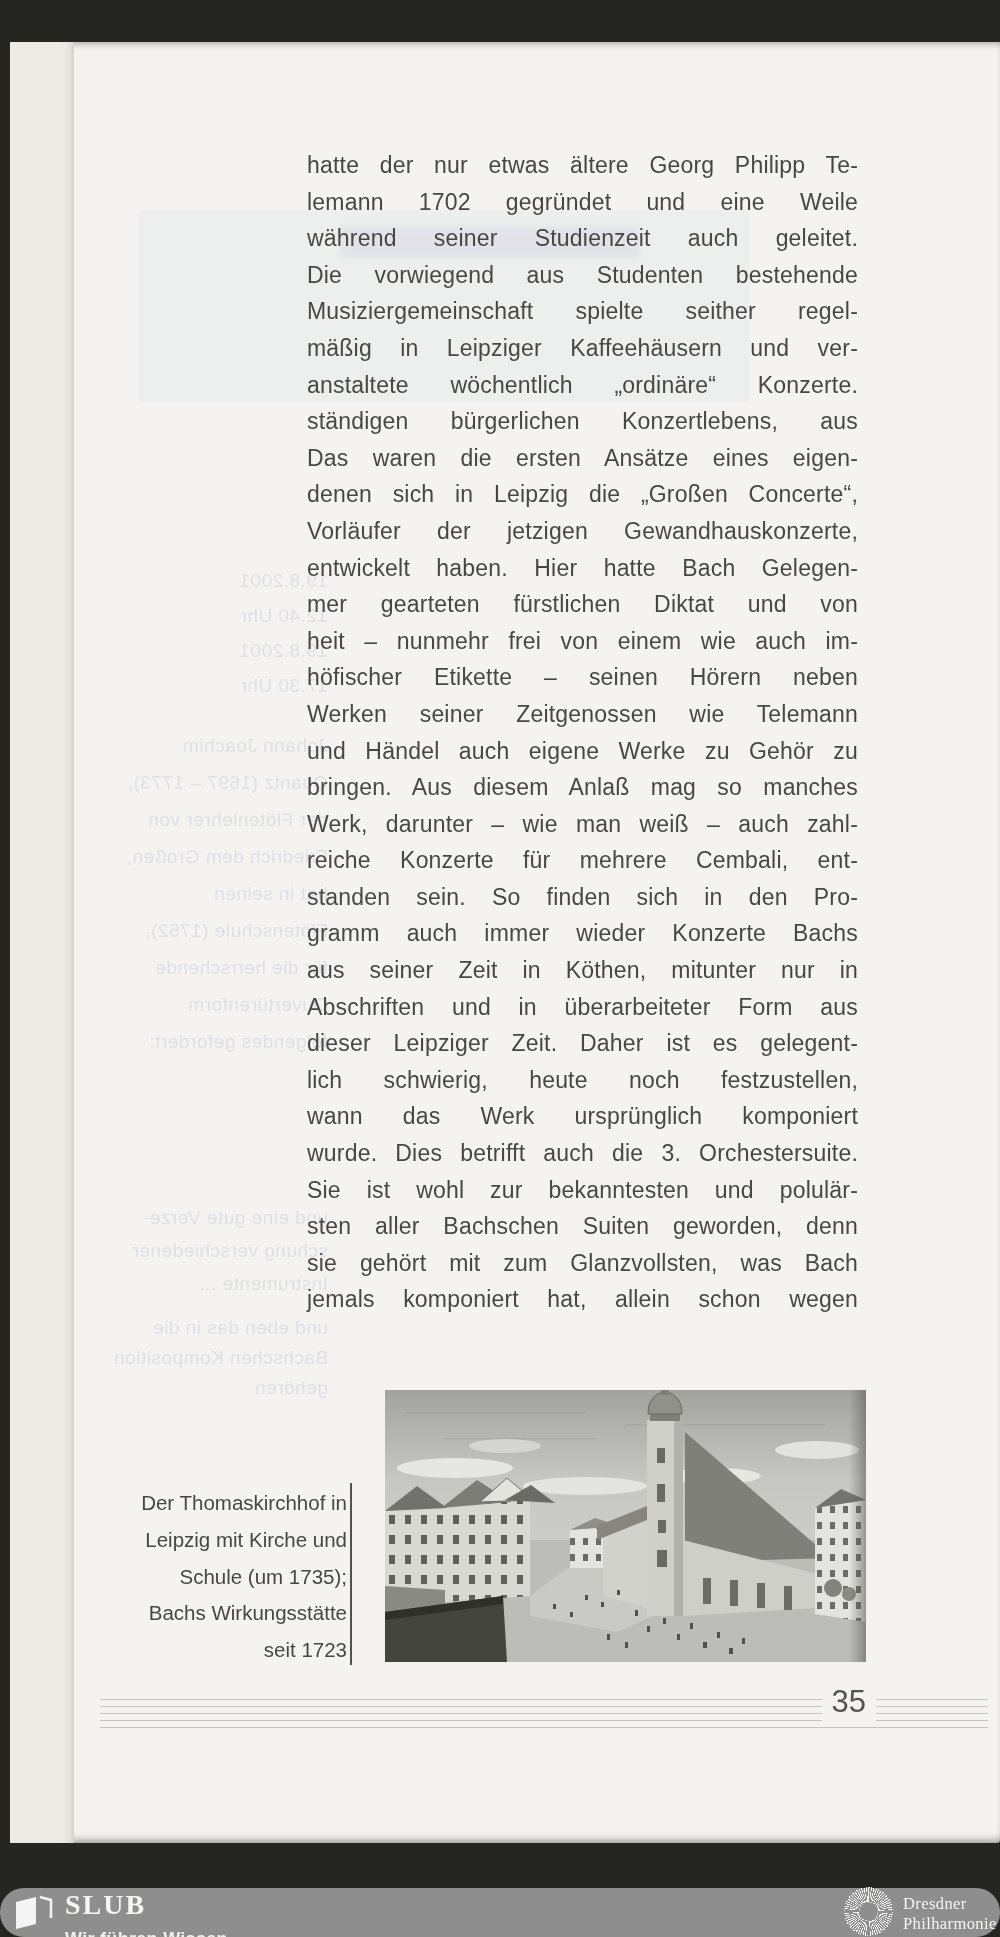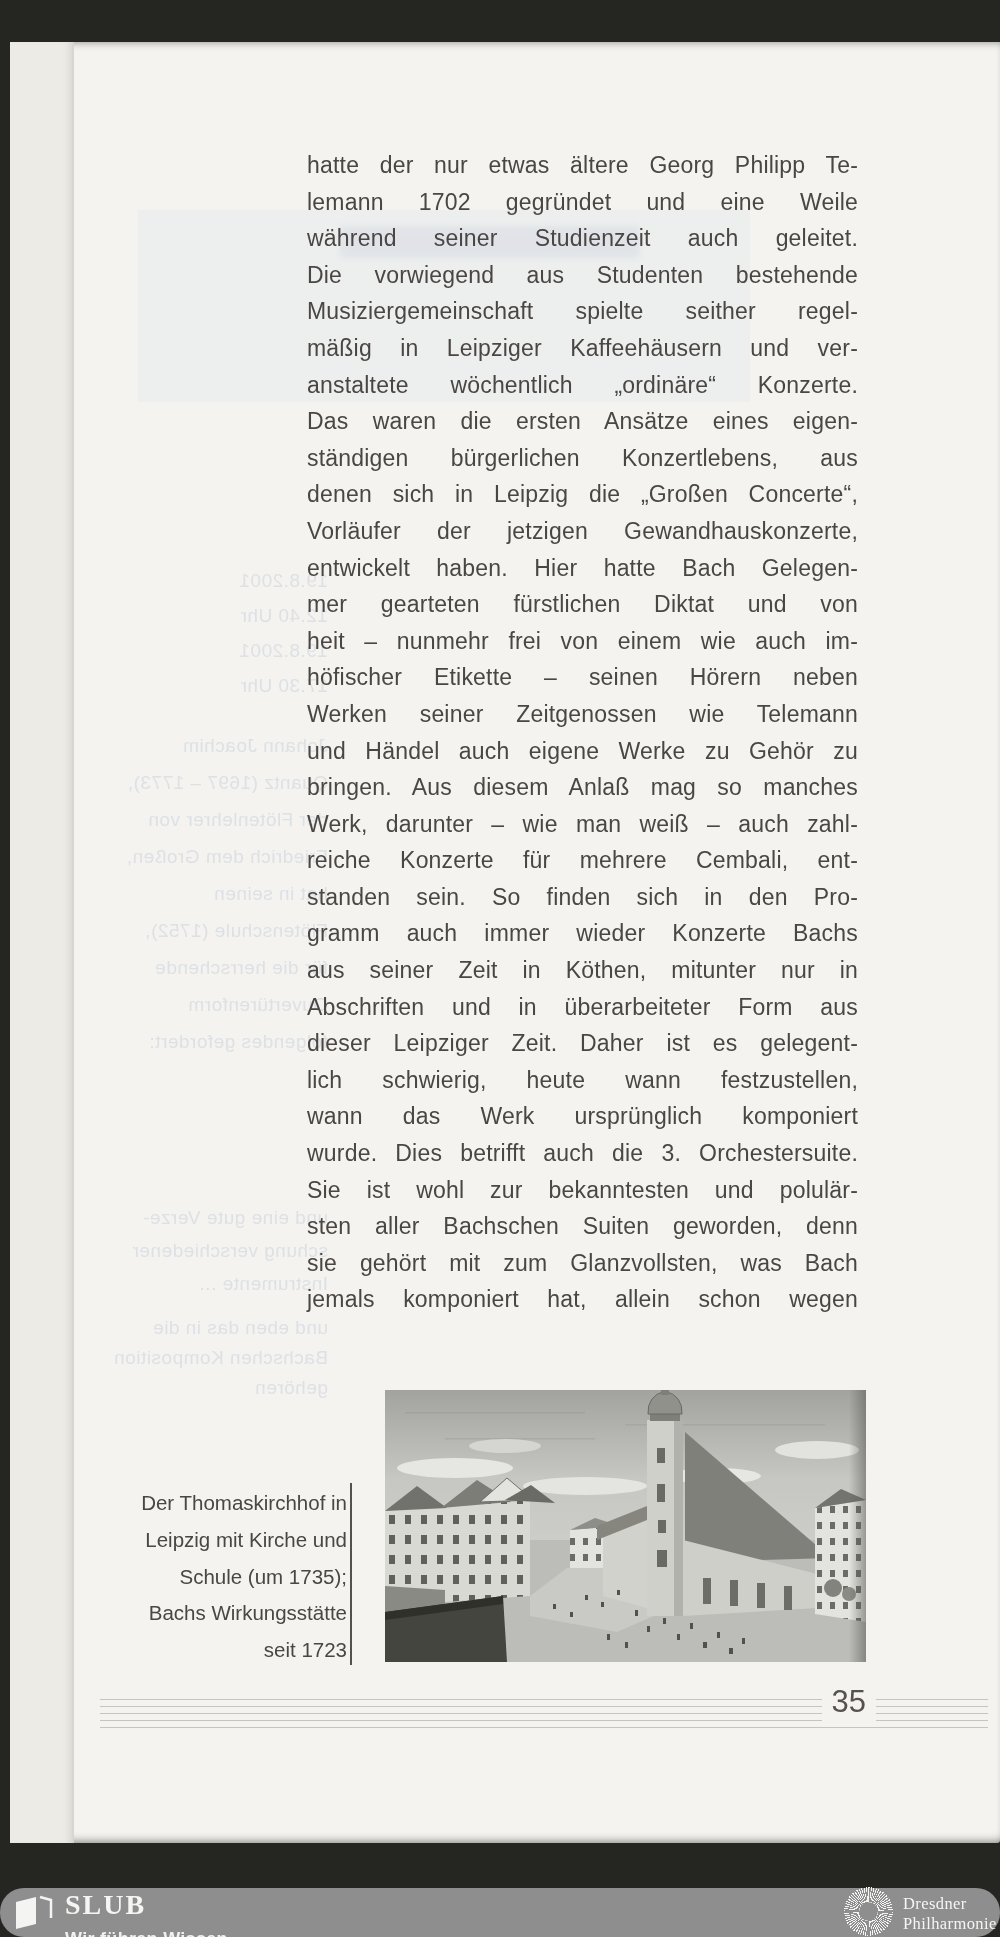--- a/index.html
+++ b/index.html
@@ -84,39 +84,39 @@
 
   <div class="body-text">
 
   <div class="tline">hatte der nur etwas ältere Georg Philipp Te-</div>
       <div class="tline">lemann 1702 gegründet und eine Weile</div>
       <div class="tline">während seiner Studienzeit auch geleitet.</div>
       <div class="tline">Die vorwiegend aus Studenten bestehende</div>
       <div class="tline">Musiziergemeinschaft spielte seither regel-</div>
       <div class="tline">mäßig in Leipziger Kaffeehäusern und ver-</div>
       <div class="tline">anstaltete wöchentlich „ordinäre“ Konzerte.</div>
+      <div class="tline">ständigen bürgerlichen Konzertlebens, aus</div>
       <div class="tline">Das waren die ersten Ansätze eines eigen-</div>
-      <div class="tline">ständigen bürgerlichen Konzertlebens, aus</div>
       <div class="tline">denen sich in Leipzig die „Großen Concerte“,</div>
       <div class="tline">Vorläufer der jetzigen Gewandhauskonzerte,</div>
       <div class="tline">entwickelt haben. Hier hatte Bach Gelegen-</div>
       <div class="tline">mer gearteten fürstlichen Diktat und von</div>
       <div class="tline">heit – nunmehr frei von einem wie auch im-</div>
       <div class="tline">höfischer Etikette – seinen Hörern neben</div>
       <div class="tline">Werken seiner Zeitgenossen wie Telemann</div>
       <div class="tline">und Händel auch eigene Werke zu Gehör zu</div>
       <div class="tline">bringen. Aus diesem Anlaß mag so manches</div>
       <div class="tline">Werk, darunter – wie man weiß – auch zahl-</div>
       <div class="tline">reiche Konzerte für mehrere Cembali, ent-</div>
       <div class="tline">standen sein. So finden sich in den Pro-</div>
       <div class="tline">gramm auch immer wieder Konzerte Bachs</div>
       <div class="tline">aus seiner Zeit in Köthen, mitunter nur in</div>
       <div class="tline">Abschriften und in überarbeiteter Form aus</div>
       <div class="tline">dieser Leipziger Zeit. Daher ist es gelegent-</div>
-      <div class="tline">lich schwierig, heute wann festzustellen,</div>
+      <div class="tline">lich schwierig, heute noch festzustellen,</div>
       <div class="tline">wann das Werk ursprünglich komponiert</div>
       <div class="tline">wurde. Dies betrifft auch die 3. Orchestersuite.</div>
       <div class="tline">Sie ist wohl zur bekanntesten und polulär-</div>
       <div class="tline">sten aller Bachschen Suiten geworden, denn</div>
       <div class="tline">sie gehört mit zum Glanzvollsten, was Bach</div>
       <div class="tline">jemals komponiert hat, allein schon wegen</div>
     </div>
 
   <div class="caption">
 

